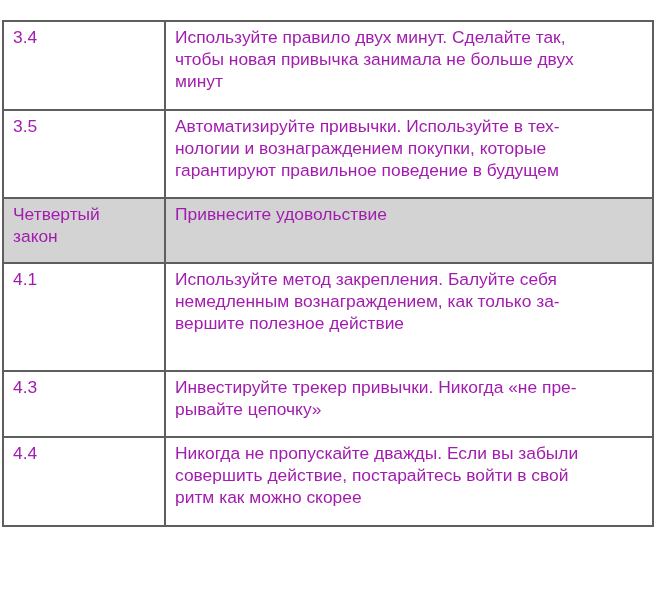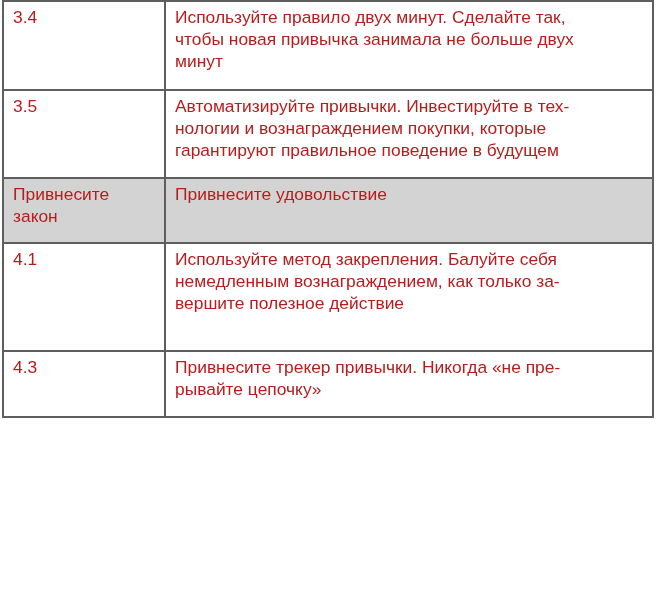--- a/index.html
+++ b/index.html
@@ -1,21 +1,21 @@
 <!DOCTYPE html>
 <html><head>
 <meta charset="utf-8">
 <style>
   html, body { margin: 0; padding: 0; background: #ffffff; }
   body { width: 660px; height: 589px; position: relative; overflow: hidden; }
   .tbl {
-    position: absolute; left: 2px; top: 0; width: 650px;
+    position: absolute; left: 2px; top: 20px; width: 650px;
     border-collapse: collapse; table-layout: fixed;
     font-family: "Liberation Sans", "DejaVu Sans", sans-serif;
-    color: #b91c1c; font-size: 17.4px; line-height: 22px;
+    color: #a21caf; font-size: 17.4px; line-height: 22px;
   }
   .tbl td {
     border: 2px solid #5e5e5e; vertical-align: top;
     padding: 4px 8px 6px 9px; box-sizing: border-box;
   }
   .tbl col.c1 { width: 162px; }
   .tbl col.c2 { width: 488px; }
   .tbl tr.section td { background: #d3d3d3; }
   .tbl td.num { padding-left: 9px; }
   .tbl td.txt { }
@@ -38,28 +38,28 @@
         <span class="ln">Используйте правило двух минут. Сделайте так,</span>
         <span class="ln">чтобы новая привычка занимала не больше двух</span>
         <span class="ln">минут</span>
       </td>
     </tr>
     <tr style="height:88px">
       <td class="num">
           <span class="ln">3.5</span>
         </td>
       <td class="txt">
-        <span class="ln">Автоматизируйте привычки. Инвестируйте в тех-</span>
+        <span class="ln">Автоматизируйте привычки. Используйте в тех-</span>
         <span class="ln">нологии и вознаграждением покупки, которые</span>
         <span class="ln">гарантируют правильное поведение в будущем</span>
       </td>
     </tr>
     <tr class="section" style="height:65px">
       <td class="num">
-        <span class="ln">Привнесите</span>
+        <span class="ln">Четвертый</span>
         <span class="ln">закон</span>
       </td>
       <td class="txt">
         <span class="ln">Привнесите удовольствие</span>
       </td>
     </tr>
     <tr style="height:108px">
       <td class="num">
           <span class="ln">4.1</span>
         </td>
@@ -67,18 +67,28 @@
         <span class="ln">Используйте метод закрепления. Балуйте себя</span>
         <span class="ln">немедленным вознаграждением, как только за-</span>
         <span class="ln">вершите полезное действие</span>
       </td>
     </tr>
     <tr style="height:66px">
       <td class="num">
           <span class="ln">4.3</span>
         </td>
       <td class="txt">
-        <span class="ln">Привнесите трекер привычки. Никогда «не пре-</span>
+        <span class="ln">Инвестируйте трекер привычки. Никогда «не пре-</span>
         <span class="ln">рывайте цепочку»</span>
+      </td>
+    </tr>
+    <tr style="height:89px">
+      <td class="num">
+          <span class="ln">4.4</span>
+        </td>
+      <td class="txt">
+        <span class="ln">Никогда не пропускайте дважды. Если вы забыли</span>
+        <span class="ln">совершить действие, постарайтесь войти в свой</span>
+        <span class="ln">ритм как можно скорее</span>
       </td>
     </tr>
   </tbody>
 </table>
 
 </body></html>

